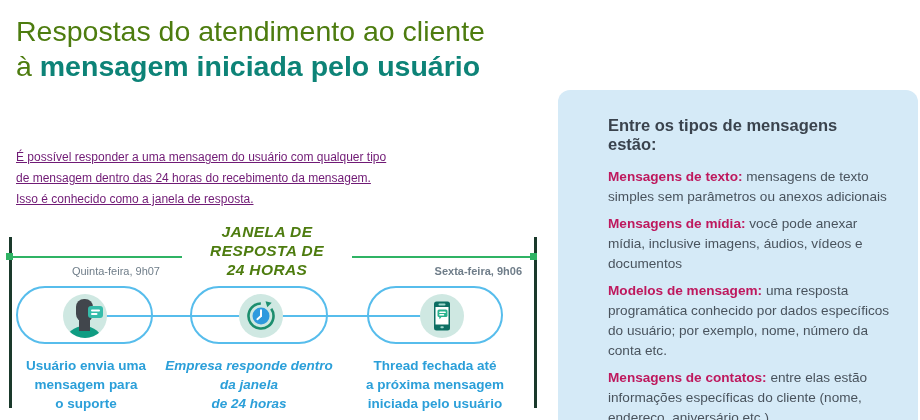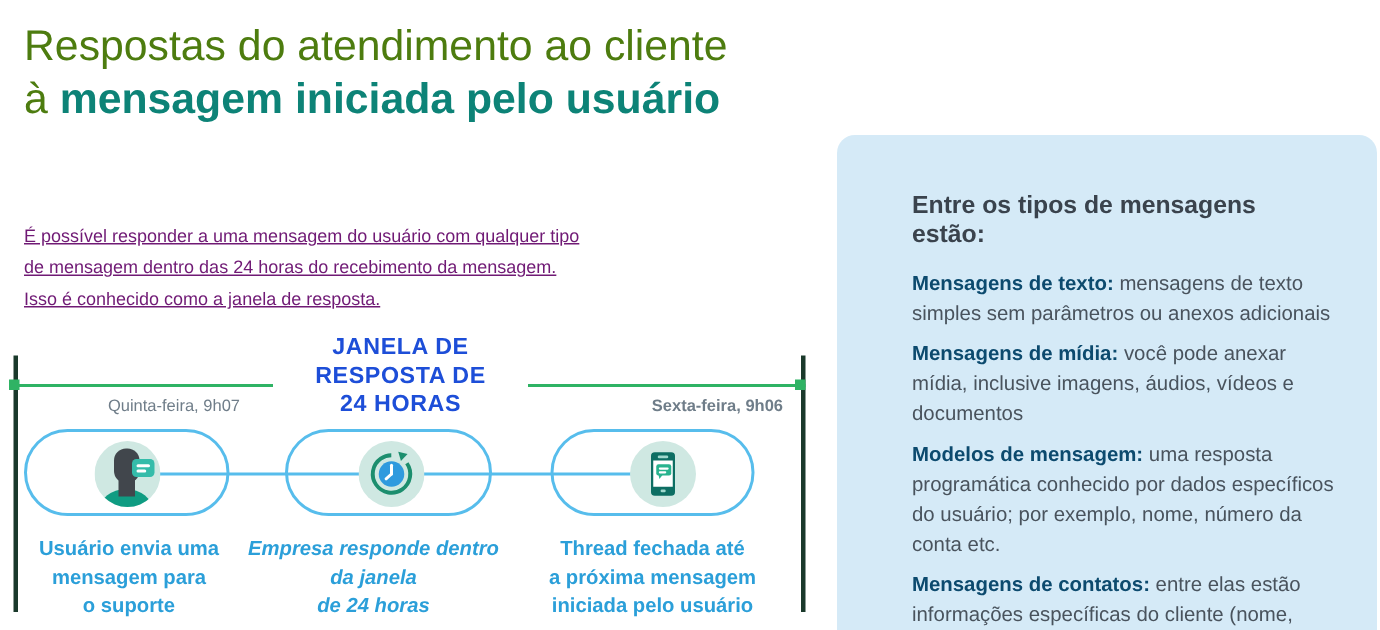--- a/index.html
+++ b/index.html
@@ -22,21 +22,21 @@
   .vline.left  { left:9px; }
   .vline.right { left:534px; }
   .gline { position:absolute; top:256px; height:2px; background:#2fb364; }
   .gl-left  { left:9px;   width:173px; }
   .gl-right { left:352px; width:185px; }
   .gdot { position:absolute; top:253px; width:7px; height:7px; background:#2fb364; }
   .gdot.left { left:6px; } .gdot.right { left:530px; }
   .window-label {
     position:absolute; left:182px; top:222px; width:170px; text-align:center;
     font-size:15.5px; font-weight:bold; line-height:19px; letter-spacing:0.4px;
-    color:#1d4ed8; white-space:pre-line;
+    color:#4d7c0f; white-space:pre-line;font-style:italic;
   }
   .ts { position:absolute; top:265px; width:140px; text-align:right; font-size:11px; color:#6f7d89; }
   .ts1 { left:20px; } .ts3 { left:382px;font-weight:bold; }
   .connector { position:absolute; left:85px; top:315px; width:357px; height:2px; background:#57bdec; }
   .pill {
     position:absolute; top:286px; height:58px; border:2px solid #57bdec;
     border-radius:30px; background:transparent;
   }
   .pill1 { left:16px;  width:137px; }
   .pill2 { left:190px; width:138px; }
@@ -48,23 +48,23 @@
     line-height:19px; color:#2b9fd9; white-space:pre-line;
   }
   .cap1 { left:6px;   width:160px; }
   .cap2 { left:164px; width:170px;font-style:italic; }
   .cap3 { left:345px; width:180px; }
   
   .sidebar {
     position:absolute; left:558px; top:90px; width:360px; height:348px;
     background:#d5eaf7; border-radius:12px; padding:26px 28px 20px 50px;
   }
-  .sidebar h2 { font-size:16.5px; font-weight:bold; color:#3a434d; margin:12px 0 13px; }
+  .sidebar h2 { font-size:16.5px; font-weight:bold; color:#3a434d; margin:0 0 13px; }
   .sidebar p  { font-size:13.6px; line-height:20px; color:#49535d; margin:0 0 7px; }
-  .sidebar p b { color:#0c4a6e;margin-top:24px; }
+  .sidebar p b { color:#be185d;margin-top:24px; }
 </style>
 </head>
 <body>
 
 <div class="canvas">
 
   <h1 class="title">
     <span class="t1">Respostas do atendimento ao cliente</span><br>
     <span class="t1">à </span><span class="t2">mensagem iniciada pelo usuário</span>
   </h1>

